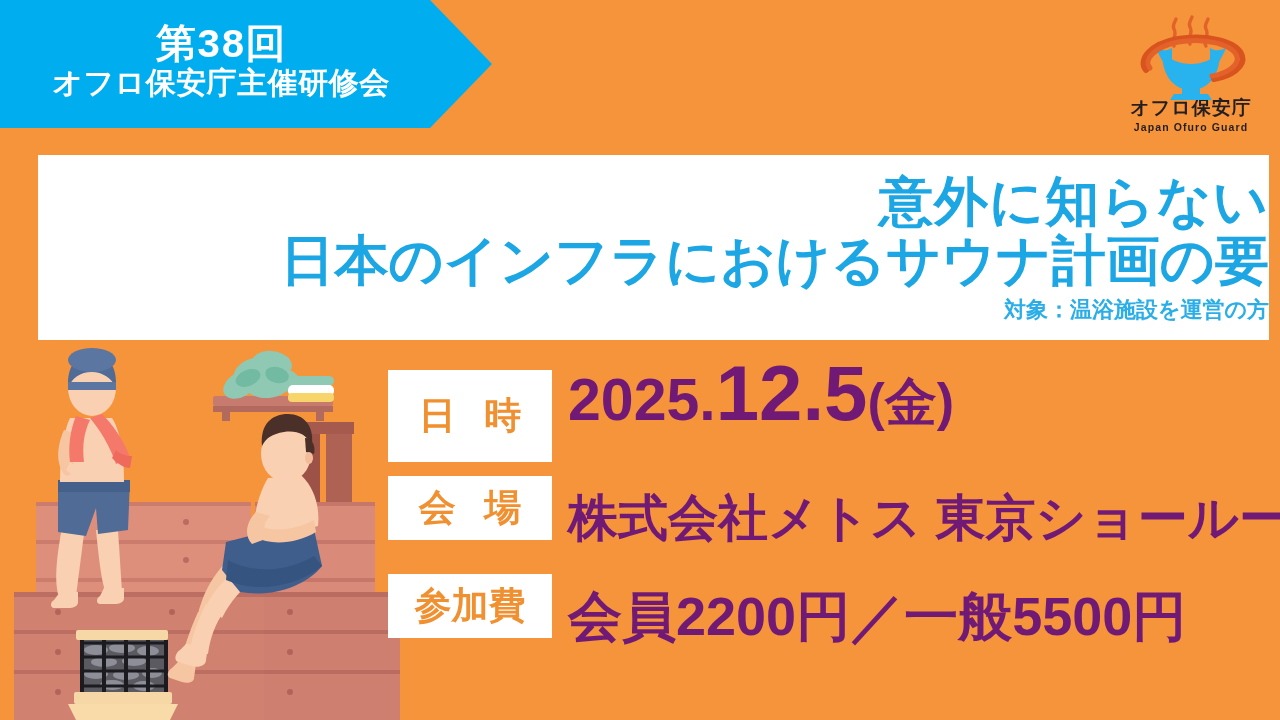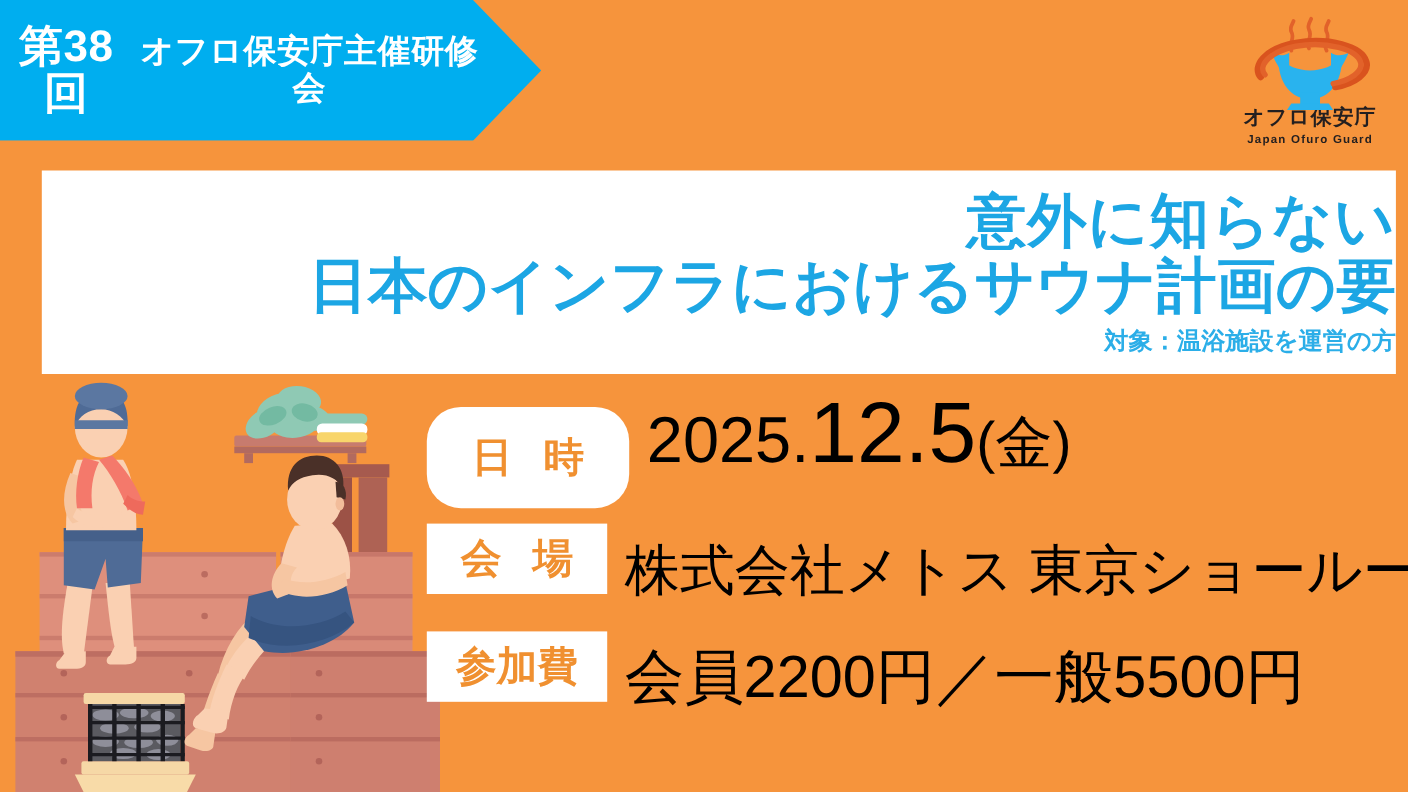--- a/index.html
+++ b/index.html
@@ -15,22 +15,22 @@
   }
 
   
   #illustration { position:absolute; left:0; top:330px; width:400px; height:390px; }
 
   
   #banner {
     position:absolute; left:0; top:0; width:492px; height:128px;
     background:#00AEEF;
     clip-path: polygon(0 0, 430px 0, 492px 64px, 430px 128px, 0 128px);
-    display:flex; flex-direction:row; align-items:center; justify-content:center;
-    color:#FFFFFF; text-align:center; padding-right:50px;
+    display:flex; flex-direction:column; align-items:center; justify-content:center;
+    color:#FFFFFF; text-align:center; padding-right:50px;font-family:Liberation Mono, monospace;
   }
   #banner .line1 { font-size:40px; font-weight:700; line-height:1.08; letter-spacing:0.5px; }
   #banner .line2 { font-size:30px; font-weight:700; line-height:1.15; letter-spacing:0.5px; }
 
   
   #logo { position:absolute; right:14px; top:8px; width:150px; height:132px; }
   #logo .mark { position:relative; width:150px; height:92px; }
   #logo svg { display:block; }
   #logo .jp { text-align:center; font-size:19px; font-weight:700; color:#231F20;
               letter-spacing:1px; line-height:1.1; margin-top:-2px; }
@@ -58,24 +58,24 @@
 
   
   #info { position:absolute; left:388px; top:370px; width:880px; }
   .row { display:flex; align-items:flex-start; }
   .row + .row { margin-top:14px; }
   .chip {
     background:#FFFFFF; color:#F09030; font-weight:700;
     display:flex; align-items:center; justify-content:center;
     flex:0 0 auto;
   }
-  .chip.tall { width:184px; height:92px; font-size:37px; letter-spacing:9px; padding-left:9px;border-radius:31px; }
+  .chip.tall { width:164px; height:92px; font-size:37px; letter-spacing:9px; padding-left:9px; }
   .chip.short { width:164px; height:64px; font-size:37px; letter-spacing:9px; padding-left:9px; }
   .chip.nosp { letter-spacing:0px; padding-left:0; }
-  .val { color:#000000; font-weight:400; white-space:nowrap; }
+  .val { color:#701a75; font-weight:700; white-space:nowrap; }
 
   .datewrap { margin-left:16px; margin-top:-16px; }
   .dateline1 { line-height:1.0; white-space:nowrap; }
   .dateline1 .yr  { font-size:59px; }
   .dateline1 .big { font-size:78px; }
   .dateline1 .dow { font-size:52px; }
   .dateline2 { font-size:62px; line-height:1.05; margin-top:2px; white-space:nowrap; }
 
   .venue { margin-left:16px; font-size:50px; line-height:84px; }
   .fee   { margin-left:16px; font-size:54px; line-height:84px; }

